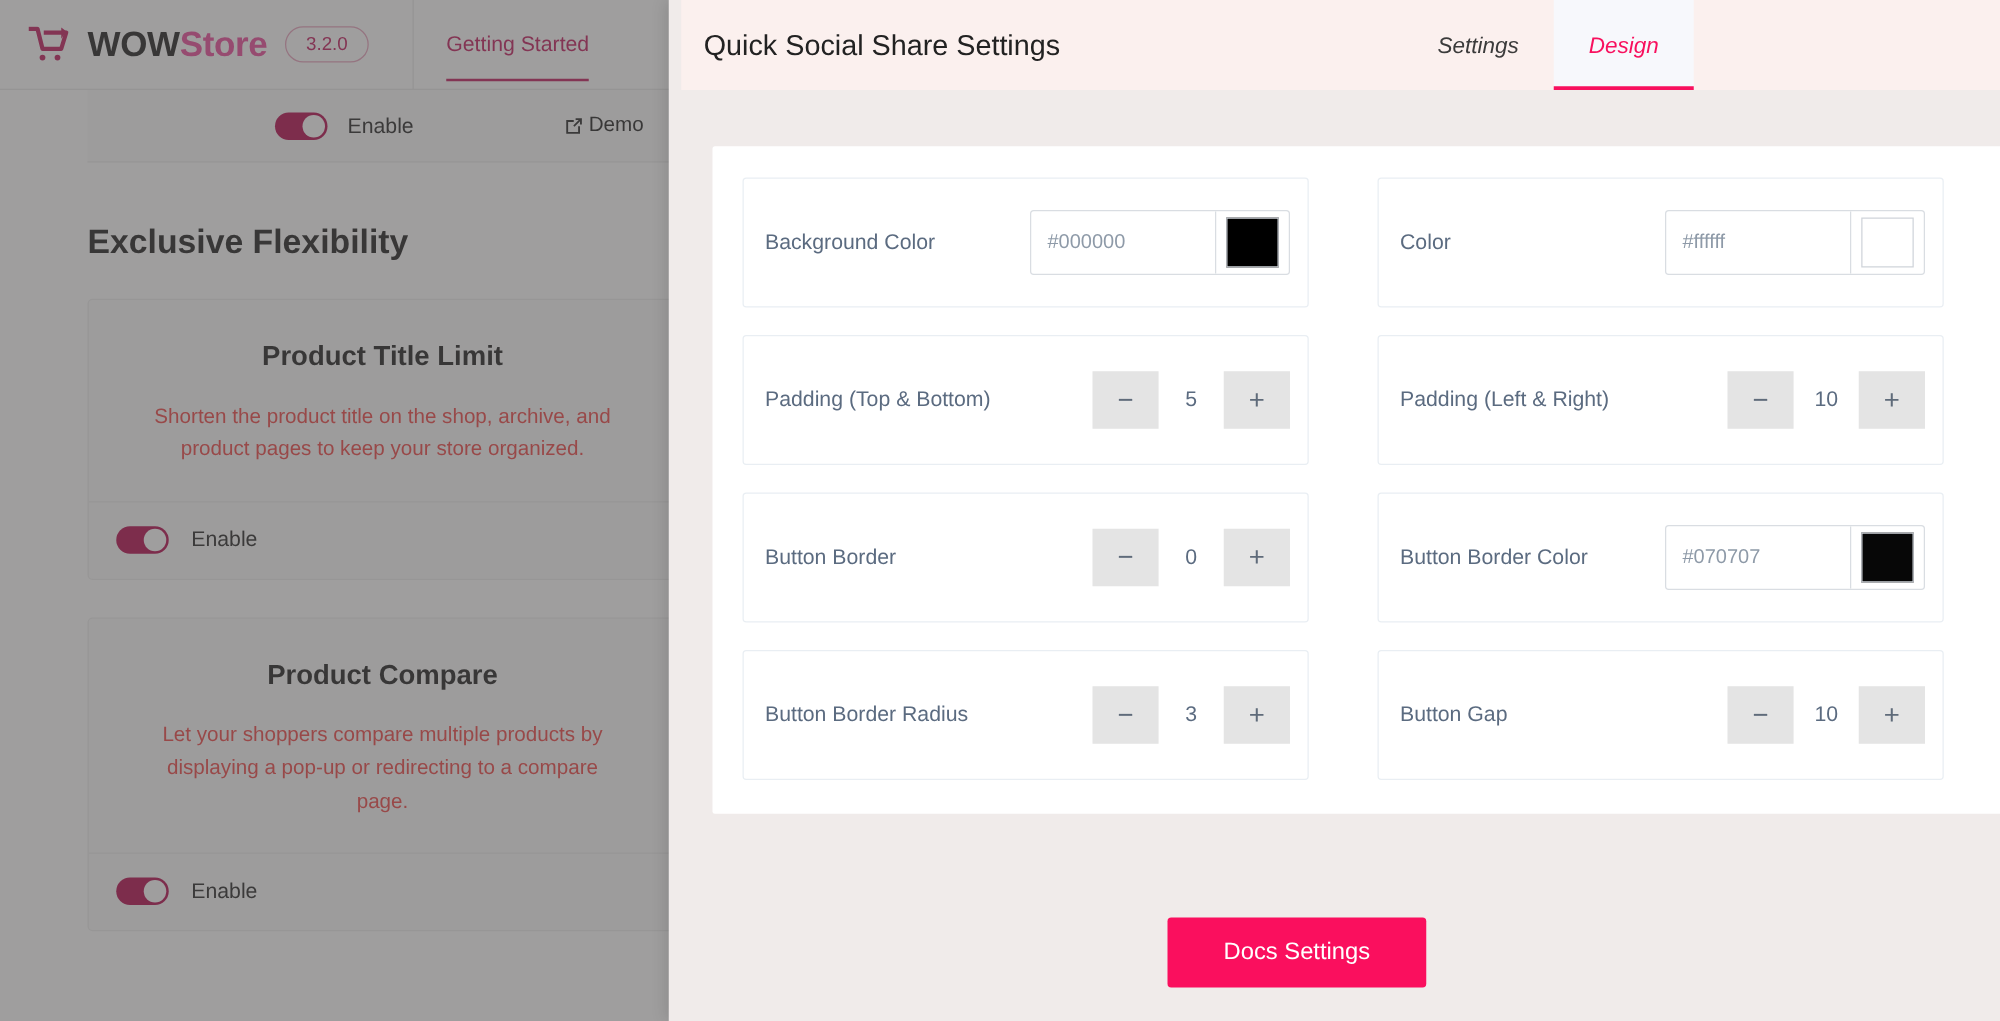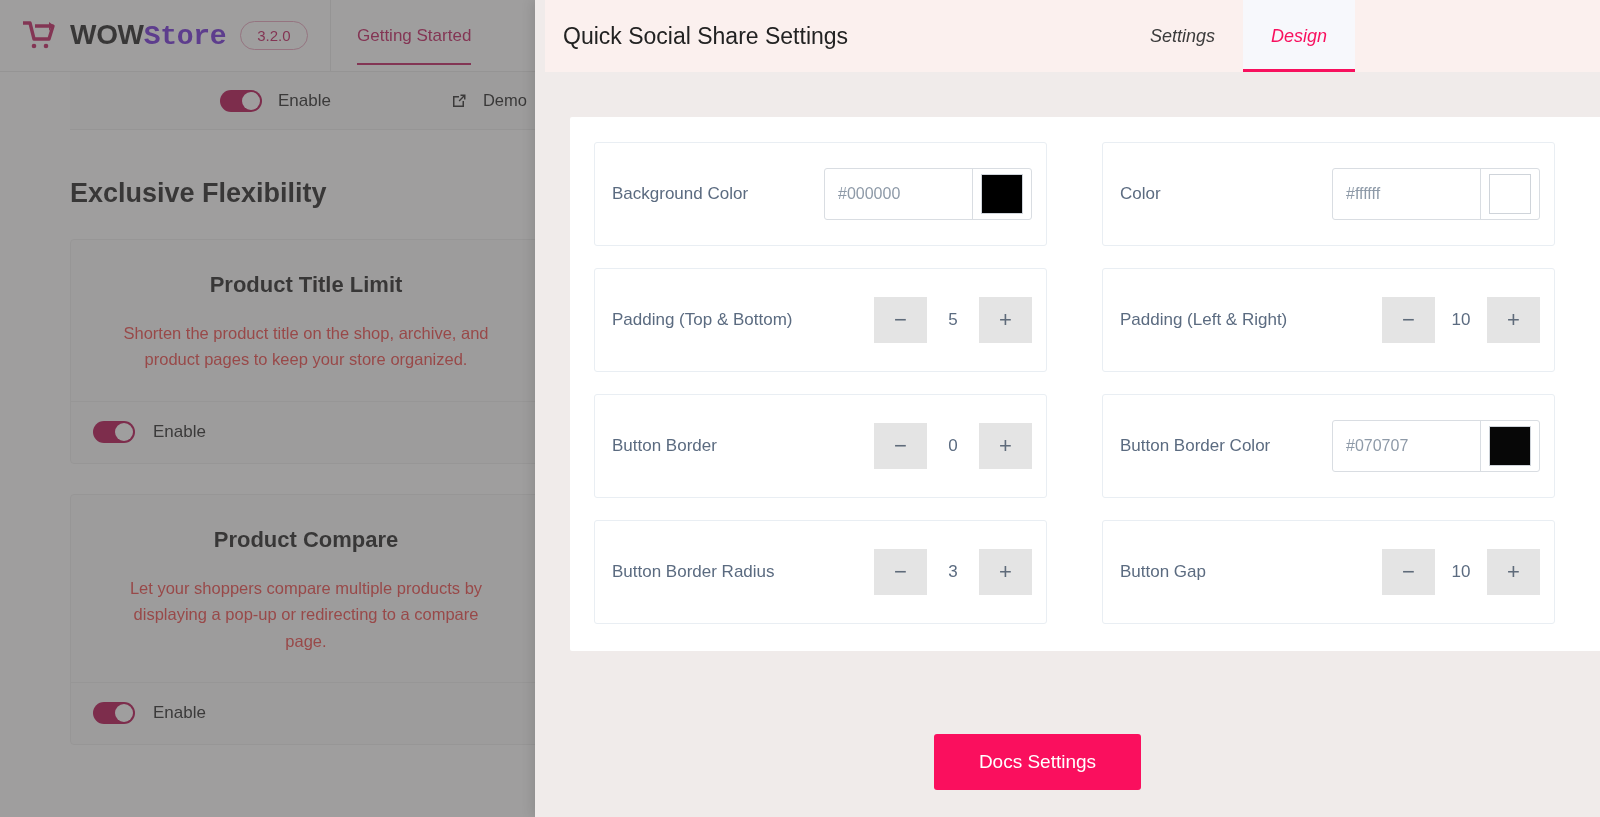--- a/index.html
+++ b/index.html
@@ -35,21 +35,21 @@
     height: 72px;
   }
   .brand-logo { width: 34px; height: 30px; display:block; }
   .brand-name {
     font-size: 28px;
     font-weight: bold;
     letter-spacing: -0.3px;
     white-space: nowrap;
   }
   .brand-name .wow { color: #1b1b1b; }
-  .brand-name .store { color: #6d28d9; font-family: Liberation Mono, monospace; }
+  .brand-name .store { color: #ec4899; }
   .version-pill {
     border: 1px solid #e8a2bd;
     color: #c2185b;
     border-radius: 20px;
     font-size: 15px;
     padding: 6px 16px;
     line-height: 1;
   }
   .topnav {
     display: flex;
@@ -146,21 +146,21 @@
   .fc-links {
     margin-left: auto;
     display: flex;
     align-items: center;
     gap: 26px;
     padding-right: 24px;
   }
   .fc-link {
     display: flex;
     align-items: center;
-    gap: 16px;
+    gap: 4px;
     font-size: 16.5px;
     color: #1b1b1b;
   }
   .fc-gear {
     width: 88px;
     display: flex;
     align-items: center;
     justify-content: center;
     border-left: 1px solid #ededed;
     height: 62px;

